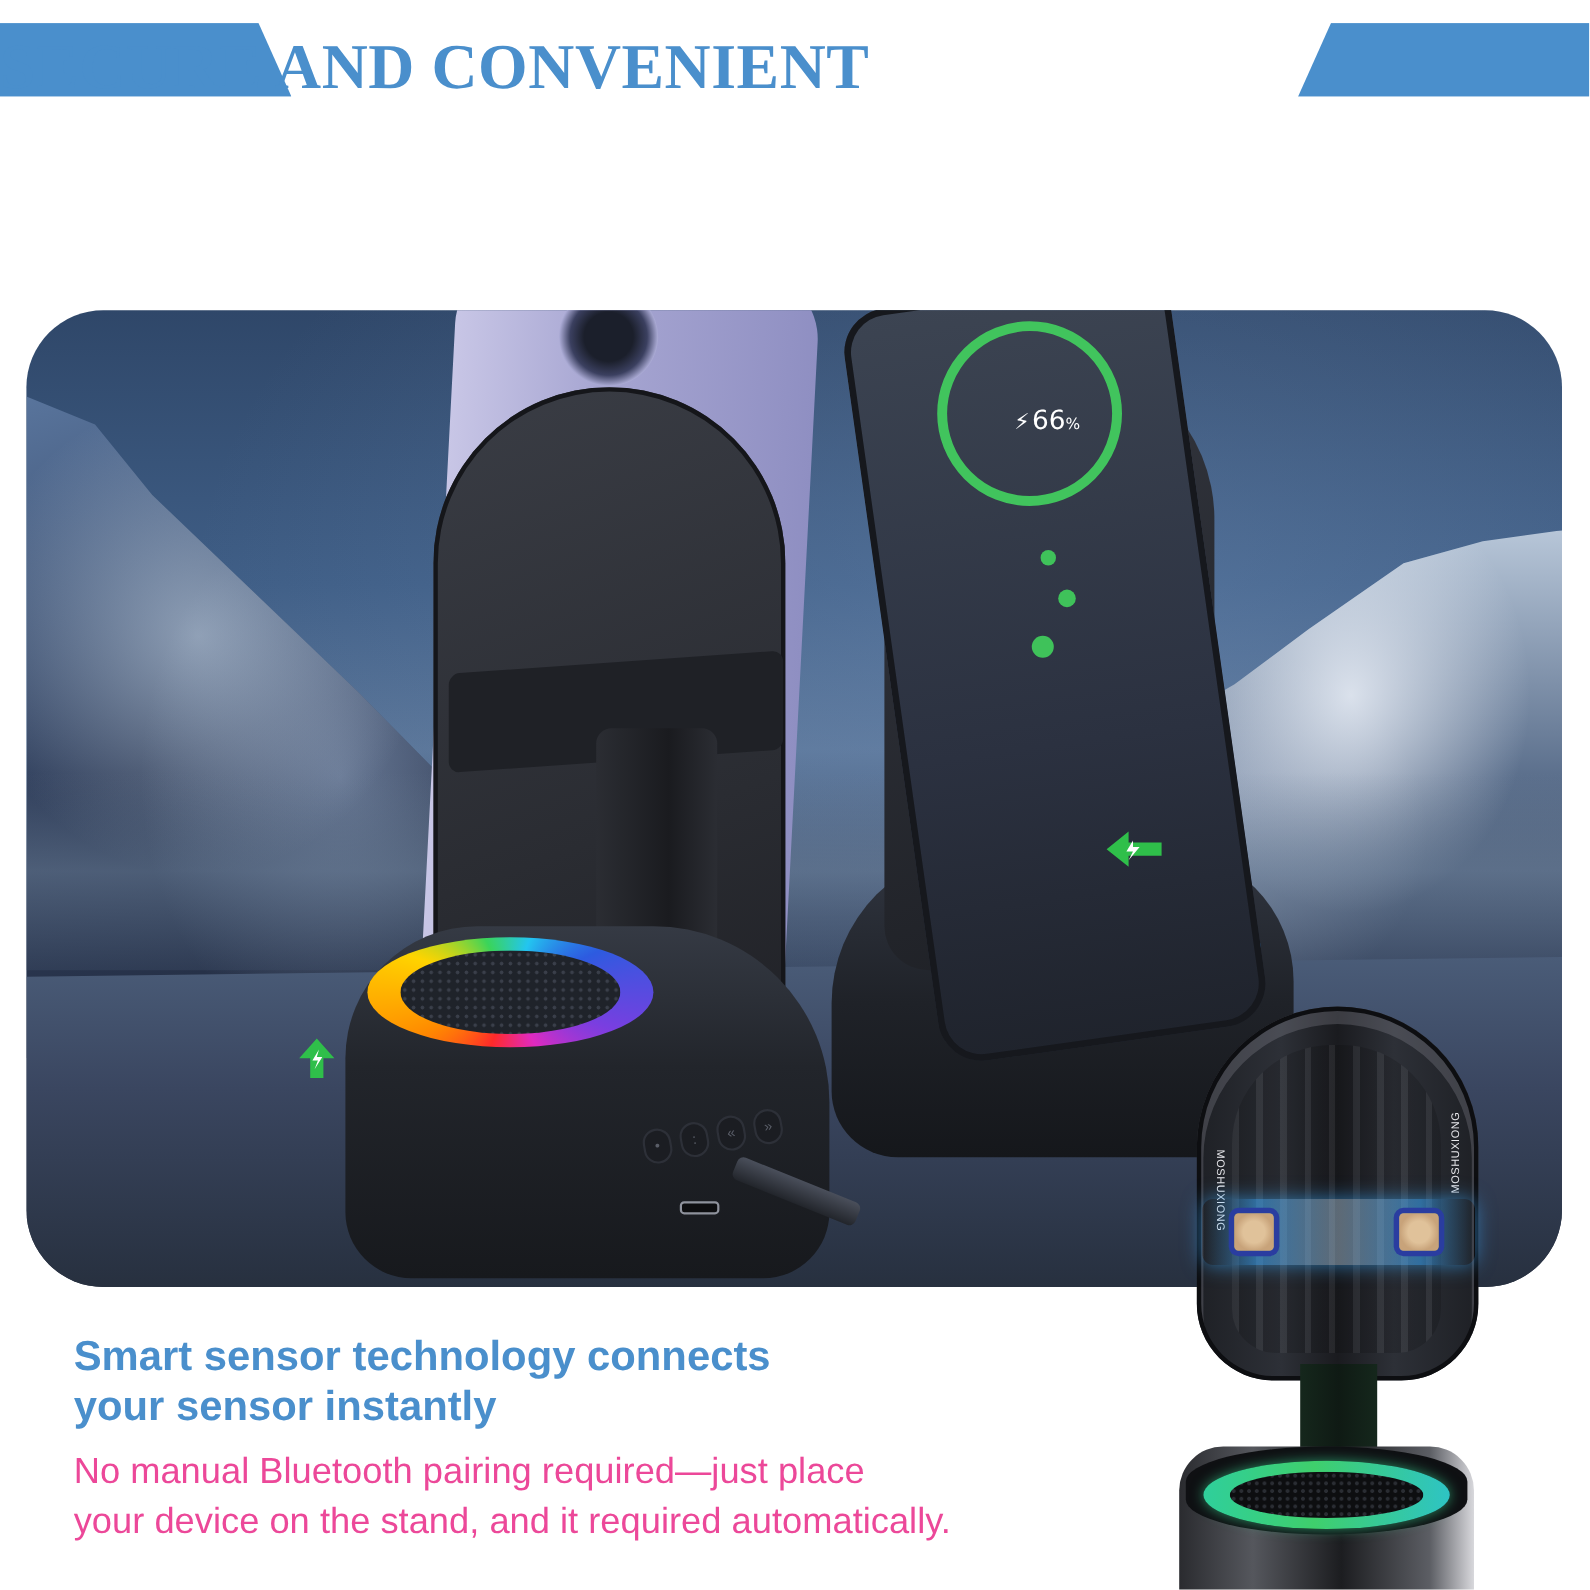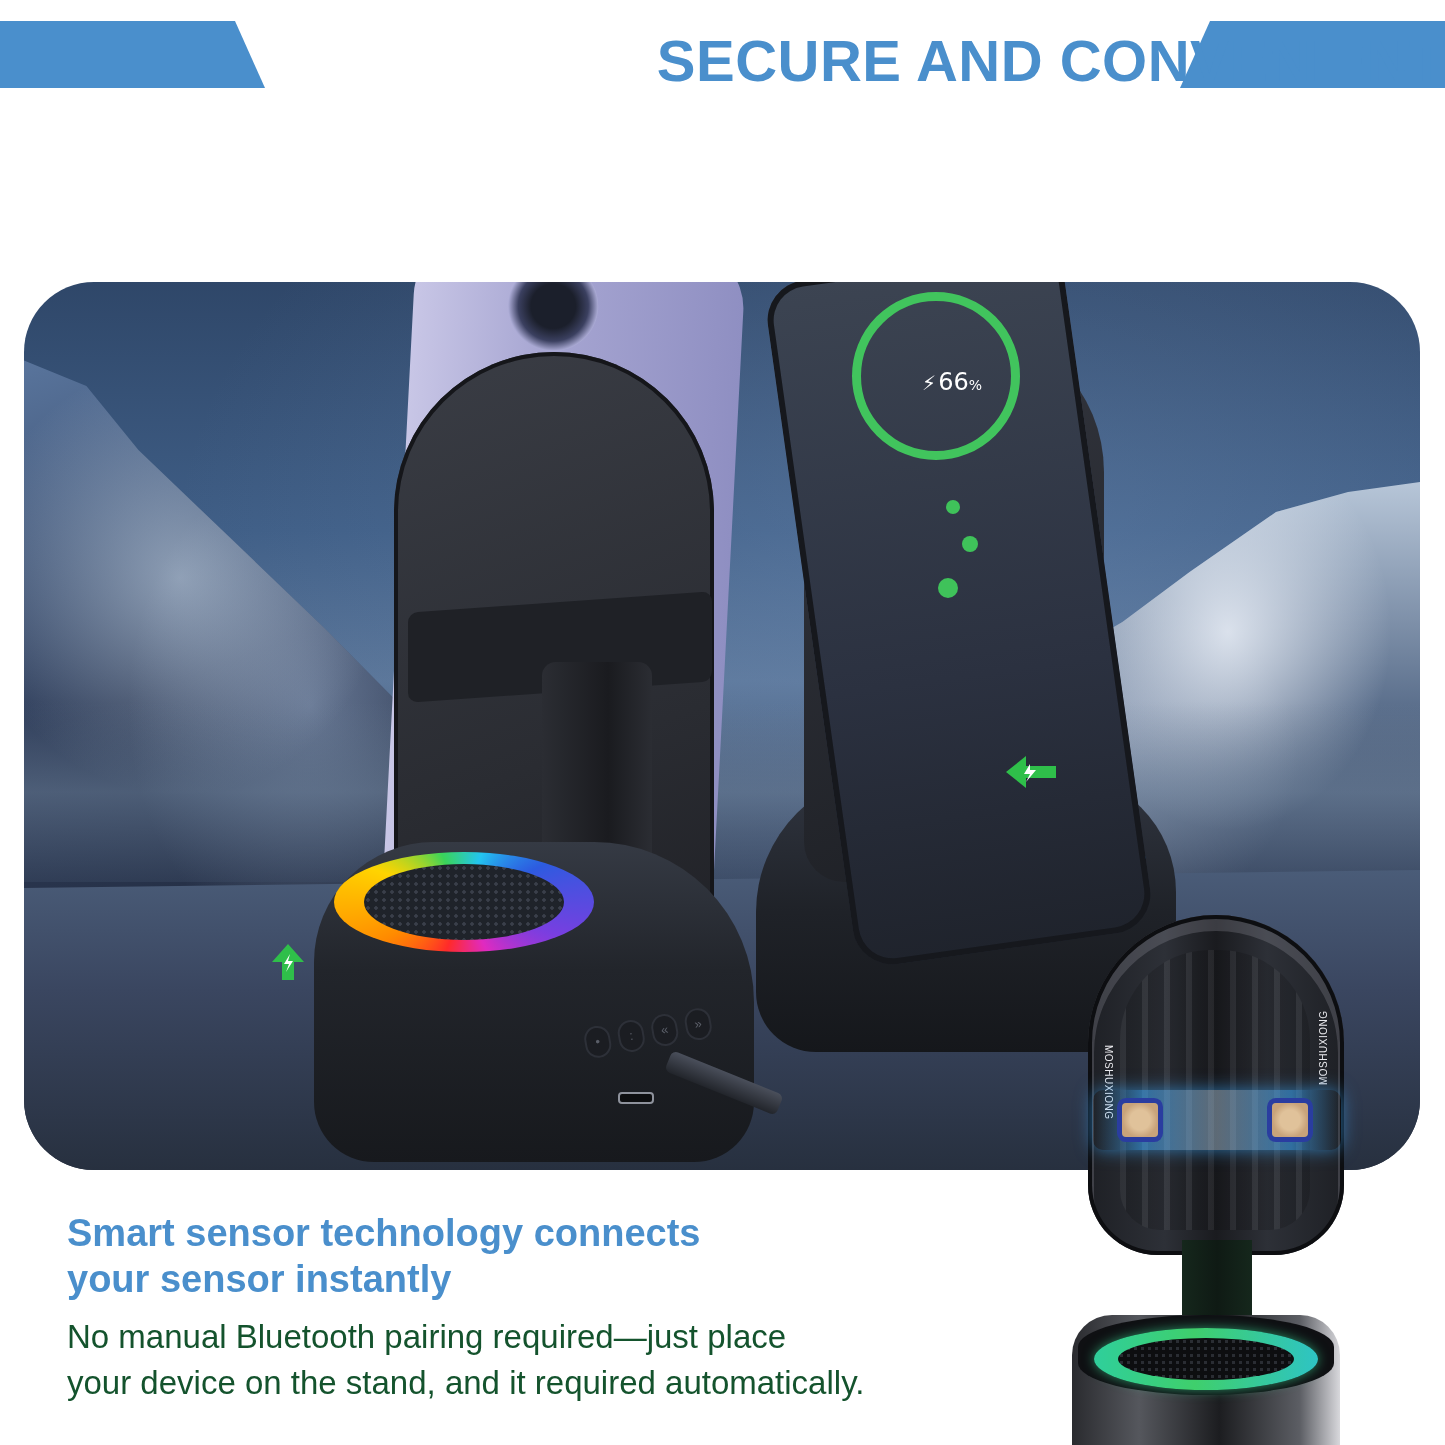--- a/index.html
+++ b/index.html
@@ -11,23 +11,24 @@
     position: absolute; left: 0; top: 21px; width: 265px; height: 67px;
     background: #4a8fcc;
     clip-path: polygon(0 0, 235px 0, 265px 100%, 0 100%);
   }
   .banner-right {
     position: absolute; right: 0; top: 21px; width: 265px; height: 67px;
     background: #4a8fcc;
     clip-path: polygon(30px 0, 100% 0, 100% 100%, 0 100%);
   }
   .title {
-    position: absolute; left: 0; right: 0; top: 26px; text-align: right;
+    position: absolute; left: 0; right: 0; top: 26px; text-align: left;
     font-weight: 700; font-size: 58px; color: #4a8fcc; letter-spacing: 0.5px;
     line-height: 70px;
+    font-family: Liberation Serif, serif;
   }
   .subtitle {
     position: absolute; left: 0; right: 0; top: 124px; text-align: center;
     font-size: 50px; line-height: 62px; color: #4a8fcc;
   }
 
   
   .hero {
     position: absolute; left: 24px; top: 282px; width: 1396px; height: 888px;
     border-radius: 70px; overflow: hidden;
@@ -208,21 +209,21 @@
     background: radial-gradient(circle, #2a2d33 1.5px, #0d0e10 2px) 0 0/7px 7px;
   }
 
   
   .feature-title {
     position: absolute; left: 67px; top: 1210px; width: 720px;
     font-weight: 700; font-size: 38px; line-height: 46px; color: #4a8fcc;
   }
   .feature-body {
     position: absolute; left: 67px; top: 1314px; width: 960px;
-    font-size: 33px; line-height: 46px; color: #14532d;
+    font-size: 33px; line-height: 46px; color: #ec4899;
   }
 </style>
 </head>
 <body>
 
 <div class="banner-left"></div>
 <div class="banner-right"></div>
 <h1 class="title">SECURE AND CONVENIENT</h1>
 <div class="subtitle">
 </div>

